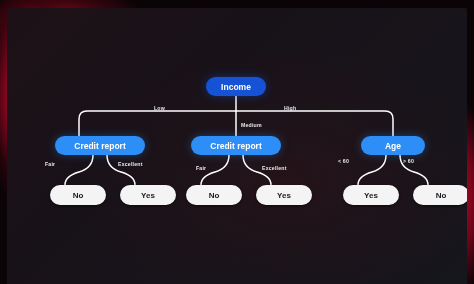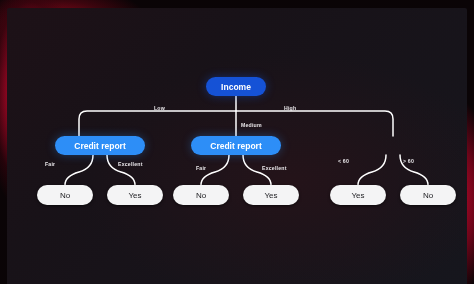--- a/index.html
+++ b/index.html
@@ -28,22 +28,22 @@
 
   #diagram{position:absolute;inset:0;}
   svg.edges{position:absolute;left:0;top:0;width:460px;height:268px;overflow:visible;}
 
   .node{position:absolute;display:flex;align-items:center;justify-content:center;
     border-radius:999px;box-sizing:border-box;white-space:nowrap;}
   .node.root{background:#1552d6;color:#fff;font-size:8.5px;font-weight:600;
     box-shadow:0 0 10px rgba(21,82,214,0.45);}
   .node.decision{background:#2d8ef7;color:#fff;font-size:8.5px;font-weight:600;
     box-shadow:0 0 10px rgba(45,142,247,0.35);text-align:center;}
-  .node.leaf{background:#f4f4f5;color:#1b1b1f;font-size:8px;font-weight:400;
-    box-shadow:0 1px 3px rgba(0,0,0,0.6);}
+  .node.leaf{background:#f4f4f5;color:#1b1b1f;font-size:8px;font-weight:700;
+    box-shadow:0 1px 3px rgba(0,0,0,0.6);margin-left:13px;}
 
   .edge-label{position:absolute;color:#e9e7ea;font-size:5.2px;font-weight:700;
     letter-spacing:.2px;white-space:nowrap;}
 </style>
 </head>
 <body>
 
 <div id="stage">
 
   <div class="glow glow-topleft"></div>
@@ -79,20 +79,23 @@
       </div>
 
       <div class="node decision" style="left:48px;top:128px;width:90px;height:19px;">
         <span>Credit report</span>
       </div>
 
       <div class="node decision" style="left:184px;top:128px;width:90px;height:19px;">
         <span>Credit report</span>
       </div>
 
+      <div class="node decision" style="left:354px;top:128px;width:64px;height:19px;">
+        <span>Age</span>
+      </div>
 
       <div class="node leaf" style="left:30px;top:177px;width:56px;height:20px;">
         <span>No</span>
       </div>
       <div class="node leaf" style="left:100px;top:177px;width:56px;height:20px;">
         <span>Yes</span>
       </div>
 
       <div class="node leaf" style="left:166px;top:177px;width:56px;height:20px;">
         <span>No</span>

